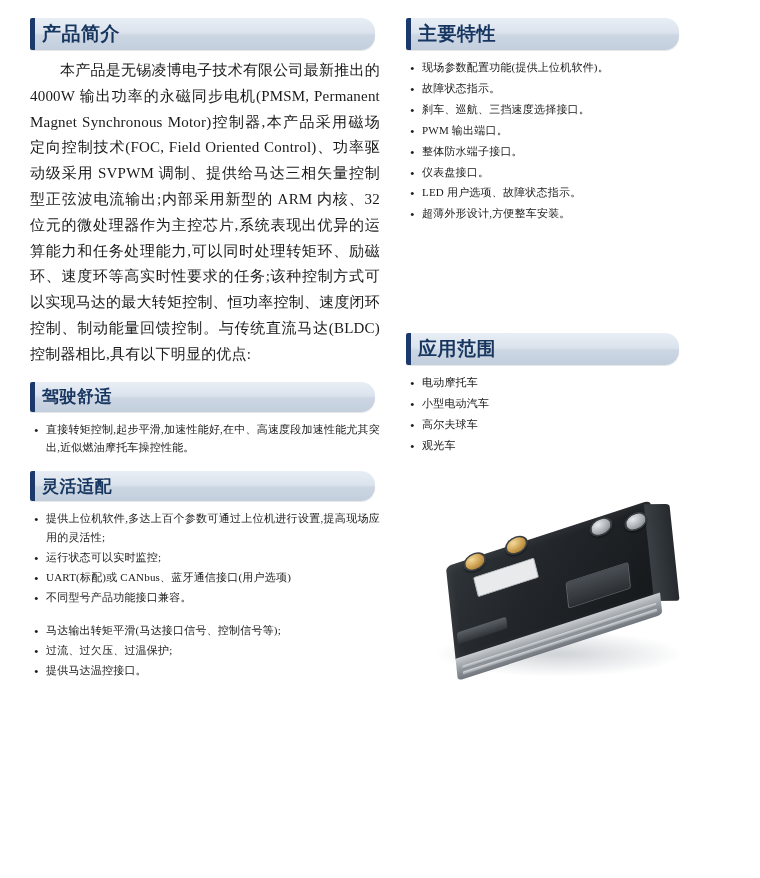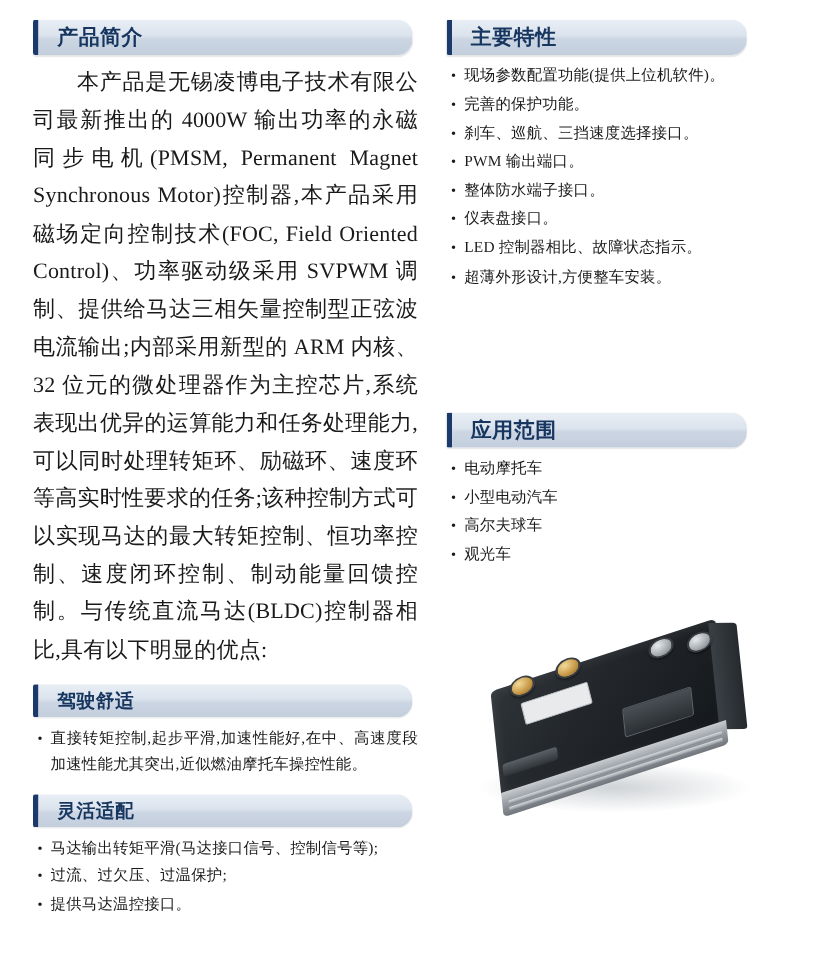--- a/index.html
+++ b/index.html
@@ -46,57 +46,57 @@
     background: linear-gradient(to bottom, #e9eef5 0%, #dbe3ed 45%, #ccd6e3 55%, #c3cedd 100%);
     border-radius: 2px 14px 14px 2px;
     border-left: 5px solid #1b3a6b;
     box-shadow: 0 1px 1px rgba(0,0,0,0.10);
   }
   .bar .bar-title {
     font-family: "Liberation Sans", "DejaVu Sans", sans-serif;
     font-weight: bold;
     font-size: 17px;
     color: #16355f;
-    padding-left: 17px;
+    padding-left: 7px;
     letter-spacing: 0.5px;
     white-space: nowrap;
     text-align: right;
   }
   .bar.big {
     height: 32px;
   }
   .bar.big .bar-title {
     font-size: 19px;
   }
   .bar.narrow {
     width: 340px;
   }
   .bar.w-right {
     width: 268px;
   }
 
   
   .para {
-    font-size: 20px;
+    font-size: 15px;
     line-height: 1.72;
     text-align: justify;
     text-justify: inter-ideograph;
     margin: 2px 0 14px 0;
     letter-spacing: 0.2px;
   }
   .para.indent {
     text-indent: 2em;
   }
   .bullet-list {
     list-style: none;
     margin: 2px 0 14px 0;
     padding: 0;
   }
   .bullet-list li {
-    font-size: 14px;
+    font-size: 11px;
     line-height: 1.72;
     text-align: justify;
     text-justify: inter-ideograph;
     padding-left: 16px;
     position: relative;
     letter-spacing: 0.2px;
     margin-bottom: 1px;
   }
   .bullet-list li::before {
     content: "\2022";
@@ -235,46 +235,52 @@
         <ul class="bullet-list">
           <li>直接转矩控制,起步平滑,加速性能好,在中、高速度段加速性能尤其突出,近似燃油摩托车操控性能。</li>
         </ul>
       </div>
 
 
       <div class="section-block">
         <div class="bar narrow">
           <span class="bar-title">灵活适配</span>
         </div>
+        <ul class="bullet-list">
+          <li>提供上位机软件,多达上百个参数可通过上位机进行设置,提高现场应用的灵活性;</li>
+          <li>运行状态可以实时监控;</li>
+          <li>UART(标配)或 CANbus、蓝牙通信接口(用户选项)</li>
+          <li>不同型号产品功能接口兼容。</li>
+        </ul>
       </div>
 
       <div class="section-block">
         <ul class="bullet-list">
           <li>马达输出转矩平滑(马达接口信号、控制信号等);</li>
           <li>过流、过欠压、过温保护;</li>
           <li>提供马达温控接口。</li>
         </ul>
       </div>
 
     </div>
 
     <div class="col-right">
 
       <div class="section-block">
         <div class="bar big w-right">
           <span class="bar-title">主要特性</span>
         </div>
         <ul class="bullet-list tight">
           <li>现场参数配置功能(提供上位机软件)。</li>
-          <li>完善的保护功能。</li>
+          <li>故障状态指示。</li>
           <li>刹车、巡航、三挡速度选择接口。</li>
           <li>PWM 输出端口。</li>
           <li>整体防水端子接口。</li>
           <li>仪表盘接口。</li>
-          <li>LED 控制器相比、故障状态指示。</li>
+          <li>LED 用户选项、故障状态指示。</li>
           <li>超薄外形设计,方便整车安装。</li>
         </ul>
       </div>
 
       <div class="right-gap-1"></div>
 
       <div class="section-block">
         <div class="bar big w-right">
           <span class="bar-title">应用范围</span>
         </div>

